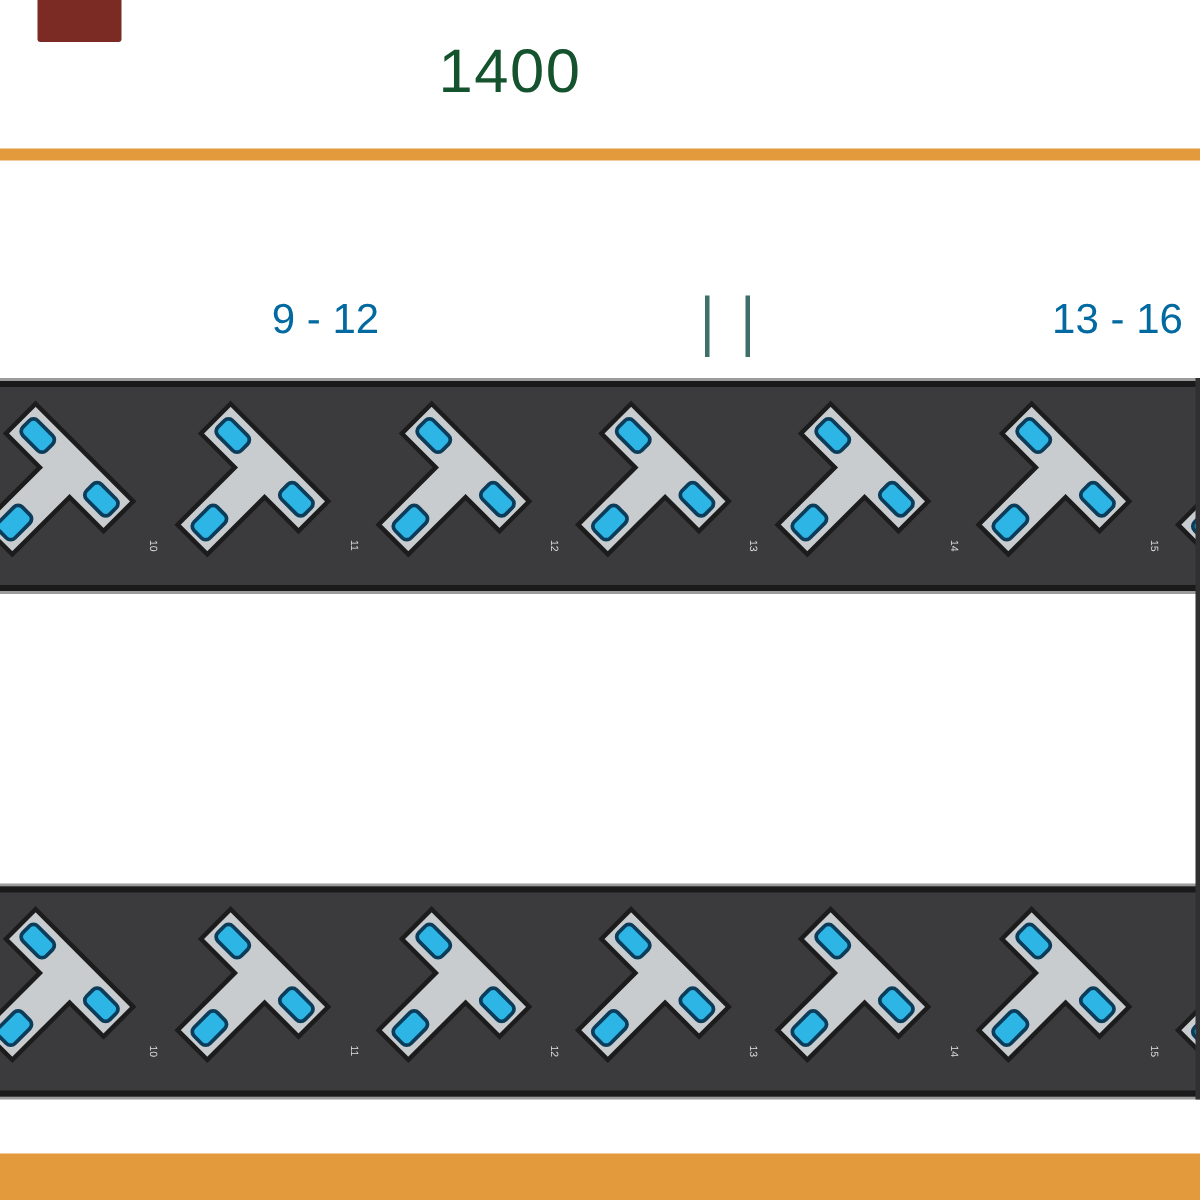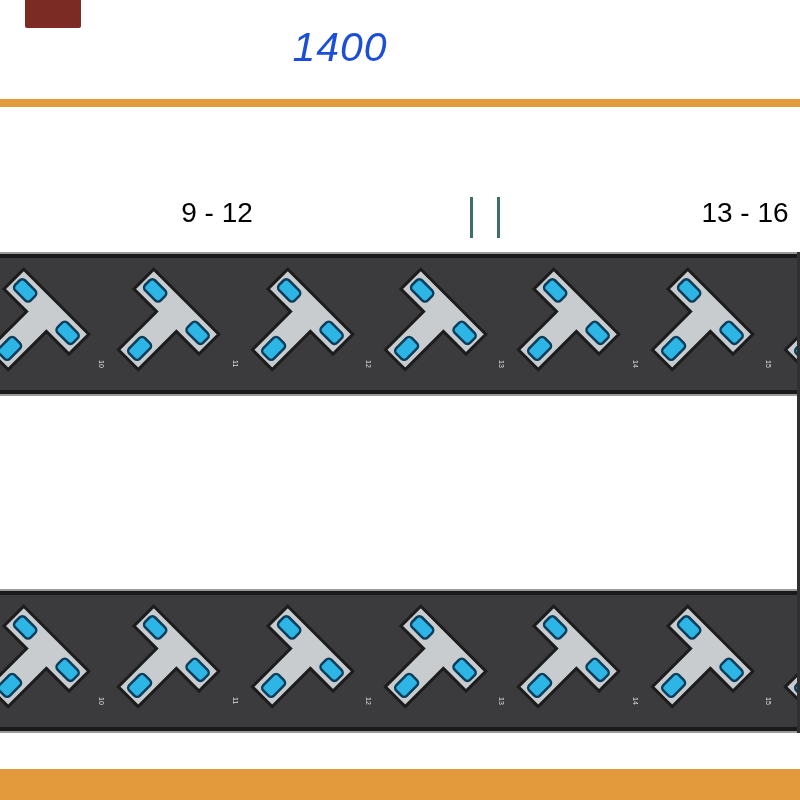--- a/index.html
+++ b/index.html
@@ -12,33 +12,32 @@
   }
   .stage { position: absolute; left: 0; top: 0; width: 800px; height: 800px; }
 
   .red-element {
     position: absolute; left: 25px; top: 0; width: 56px; height: 28px;
     background: #7B2A24; border-radius: 0 0 2px 2px;
   }
 
   .dim-label {
     position: absolute; left: 255px; top: 24px; width: 170px;
-    text-align: center; font-size: 41px; color: #1d4ed8;
+    text-align: center; font-size: 41px; color: #14532d;
     letter-spacing: 1px;
-    font-style: italic;
   }
 
   .dim-line {
     position: absolute; left: 0; top: 99px; width: 800px; height: 8px;
     background: #E29A3C;
   }
 
   .group-label {
     position: absolute; top: 197px; width: 130px; text-align: center;
-    font-size: 28px; color: #000000;
+    font-size: 28px; color: #0369a1;
   }
   .group-label.left  { left: 152px; }
   .group-label.right { left: 680px; }
 
   .sep-bar {
     position: absolute; top: 197px; width: 3px; height: 41px;
     background: #3F6F68;
   }
   .sep-bar.a { left: 470px; }
   .sep-bar.b { left: 497px; }

